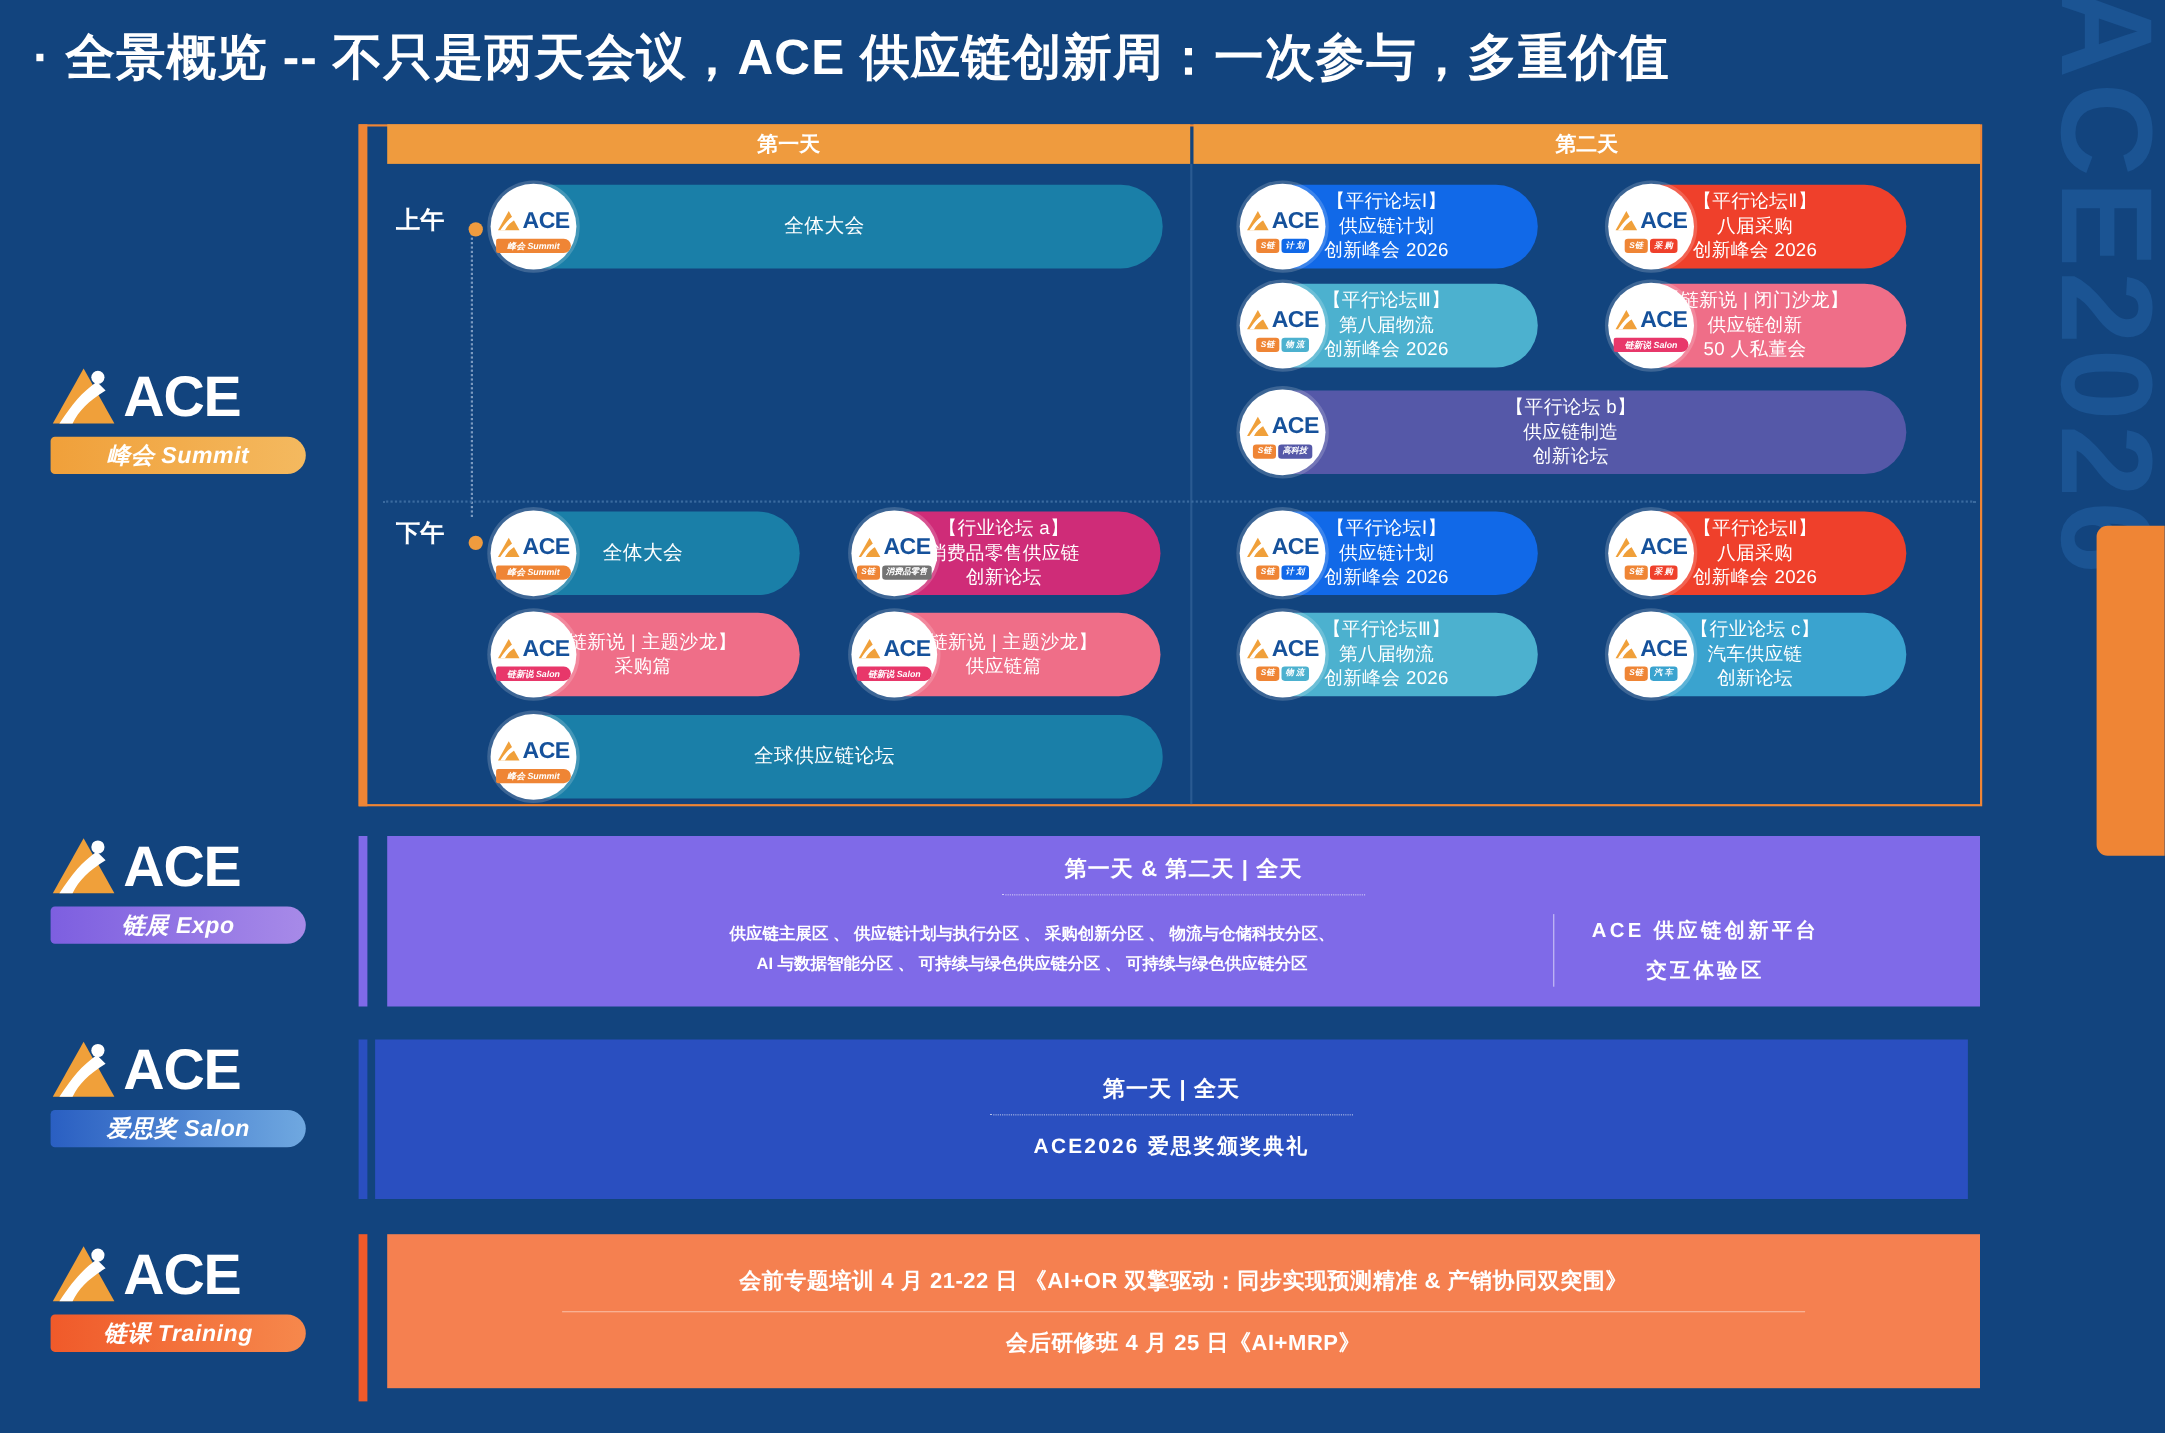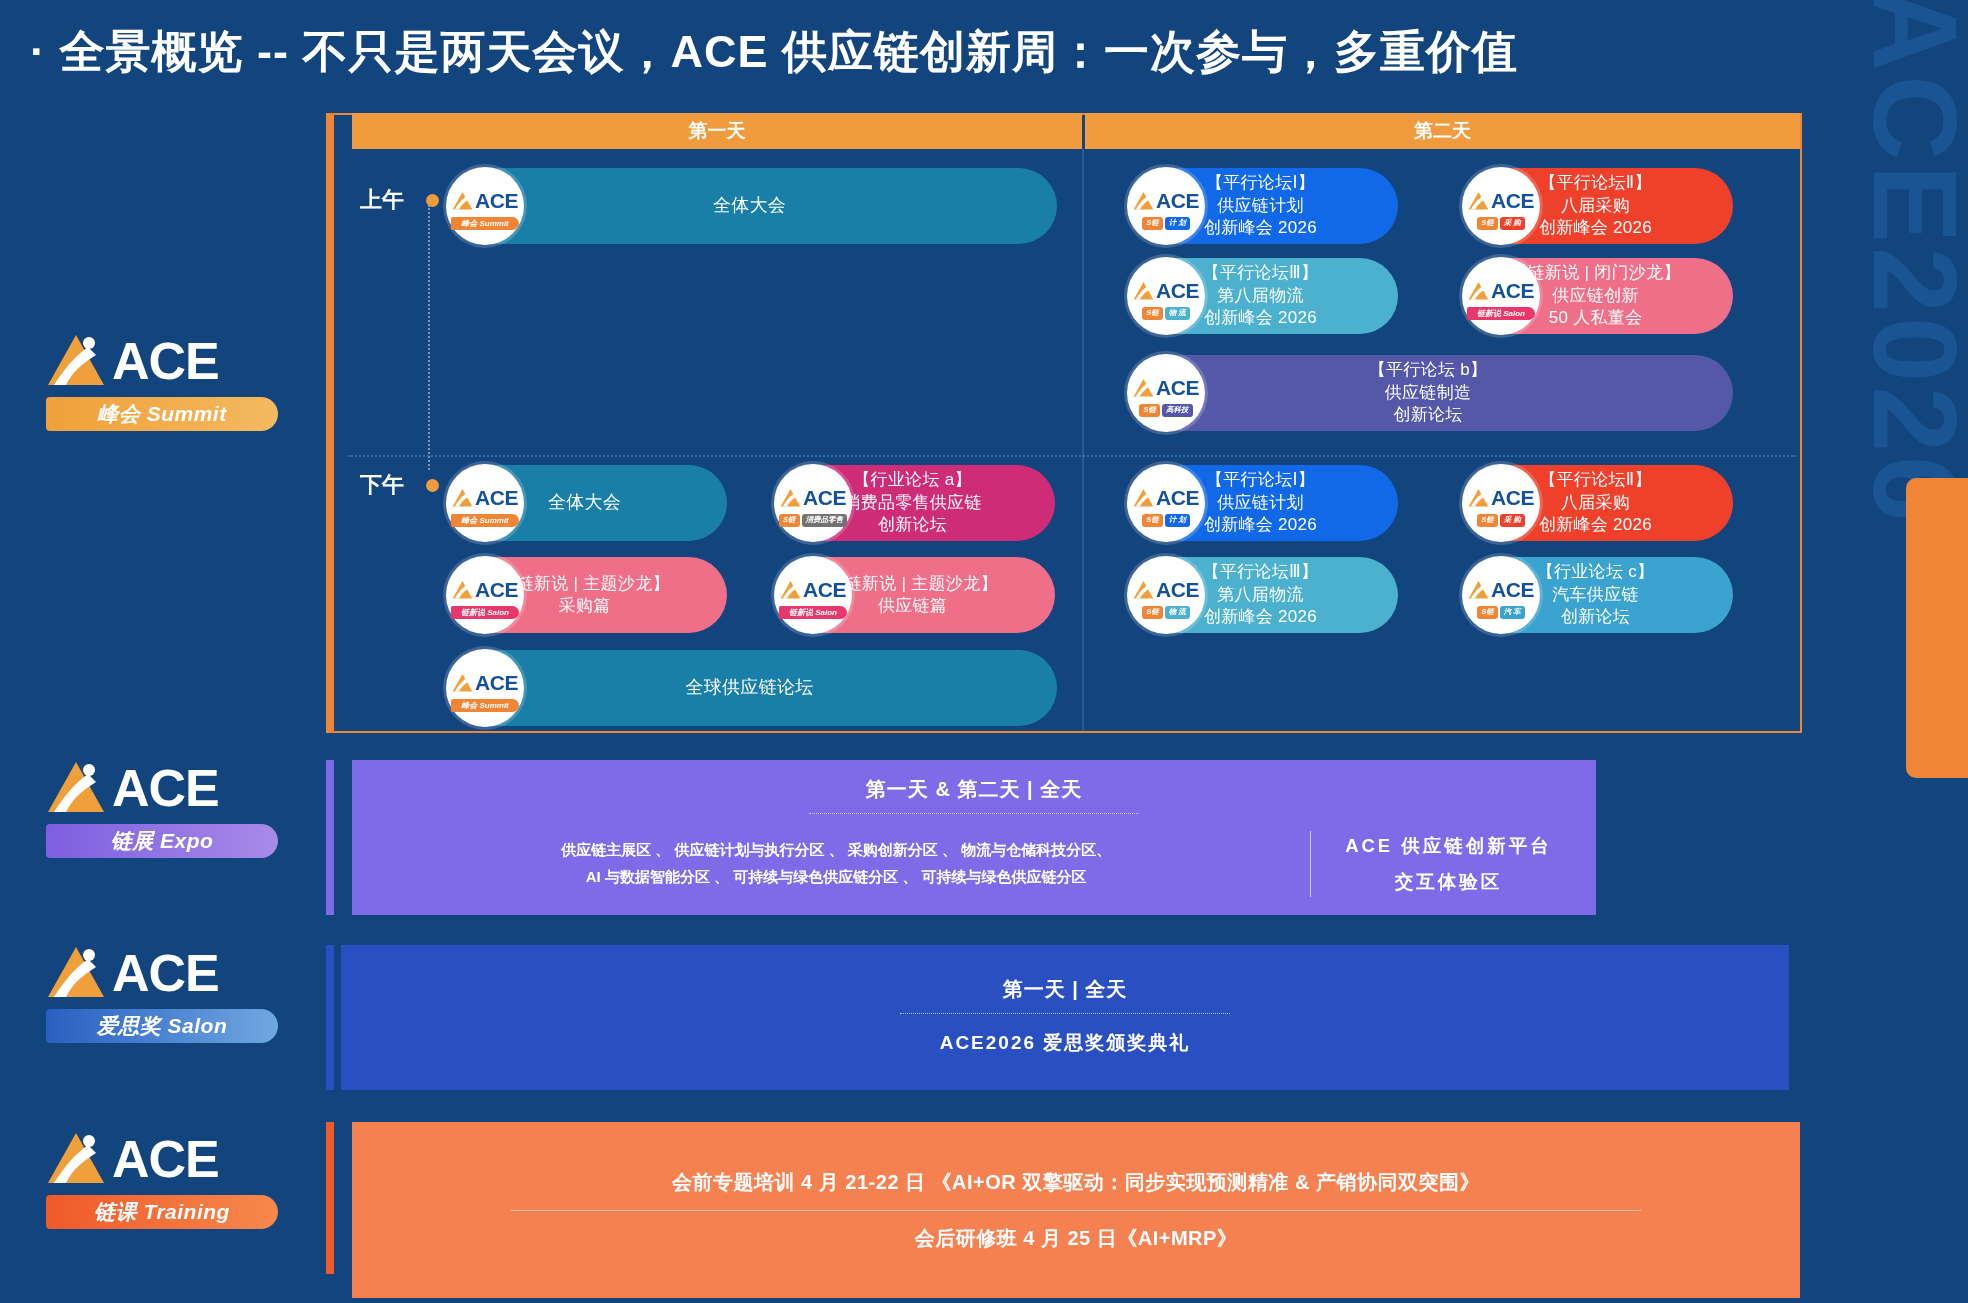--- a/index.html
+++ b/index.html
@@ -69,21 +69,21 @@
   .col-divider{
     position:absolute;left:1082px;top:149px;width:2px;height:582px;
     background:#2a5a91;z-index:3;
   }
   .time-dotline{
     position:absolute;left:428px;top:205px;width:2px;height:265px;
     border-left:2px dotted #7d9bc0;z-index:3;
   }
   .time-label{
     position:absolute;z-index:5;color:#ffffff;font-size:22px;font-weight:bold;
-    display:flex;align-items:center;gap:22px;
+    display:flex;align-items:flex-end;gap:22px;
   }
   .time-dot{width:13px;height:13px;border-radius:50%;background:#ef9b3e;display:inline-block;}
   .row-sep{
     position:absolute;left:348px;width:1448px;height:0;
     border-top:2px dotted #3a6a9f;z-index:3;
   }
 
   
   .pill{
     position:absolute;z-index:5;border-radius:40px;
@@ -500,21 +500,21 @@
         </div>
         <div class="badge-sub" style="background:#ef8535">峰会 Summit</div>
       </div>
       <div class="pill-text single">
         <div>全球供应链论坛</div>
       </div>
     </div>
   </div>
 
 <div class="block-bar" style="left:326px;top:760px;height:155px;background:#7f6ae8;"></div>
-<div class="block" id="expo-block" style="left:352px;top:760px;width:1244px;height:155px;background:#7f6ae8;justify-content:center;">
+<div class="block" id="expo-block" style="left:352px;top:760px;width:1448px;height:155px;background:#7f6ae8;justify-content:center;">
   <div class="block-title">第一天 &amp; 第二天 | 全天</div>
   <div class="block-rule"></div>
   <div class="expo-cols">
     <div class="expo-left">
       <div>供应链主展区 、 供应链计划与执行分区 、 采购创新分区 、 物流与仓储科技分区、</div>
       <div>AI 与数据智能分区 、 可持续与绿色供应链分区 、 可持续与绿色供应链分区</div>
     </div>
     <div class="expo-div"></div>
     <div class="expo-right">
       <div>ACE 供应链创新平台</div>
@@ -524,17 +524,17 @@
 </div>
 
 <div class="block-bar" style="left:326px;top:945px;height:145px;background:#2a4fc0;"></div>
 <div class="block" id="awards-block" style="left:341px;top:945px;width:1448px;height:145px;background:#2a4fc0;justify-content:center;">
   <div class="block-title">第一天 | 全天</div>
   <div class="block-rule"></div>
   <div class="block-body" style="font-weight:bold;letter-spacing:2px;">ACE2026 爱思奖颁奖典礼</div>
 </div>
 
 <div class="block-bar" style="left:326px;top:1122px;height:152px;background:#f05a2a;"></div>
-<div class="block" id="training-block" style="left:352px;top:1122px;width:1448px;height:176px;background:#f58050;justify-content:center;">
+<div class="block" id="training-block" style="left:352px;top:1122px;width:1448px;height:140px;background:#f58050;justify-content:center;">
   <div class="train-line">会前专题培训 4 月 21-22 日 《AI+OR 双擎驱动：同步实现预测精准 &amp; 产销协同双突围》</div>
   <div class="train-rule"></div>
   <div class="train-line">会后研修班 4 月 25 日《AI+MRP》</div>
 </div>
 
 </body></html>

